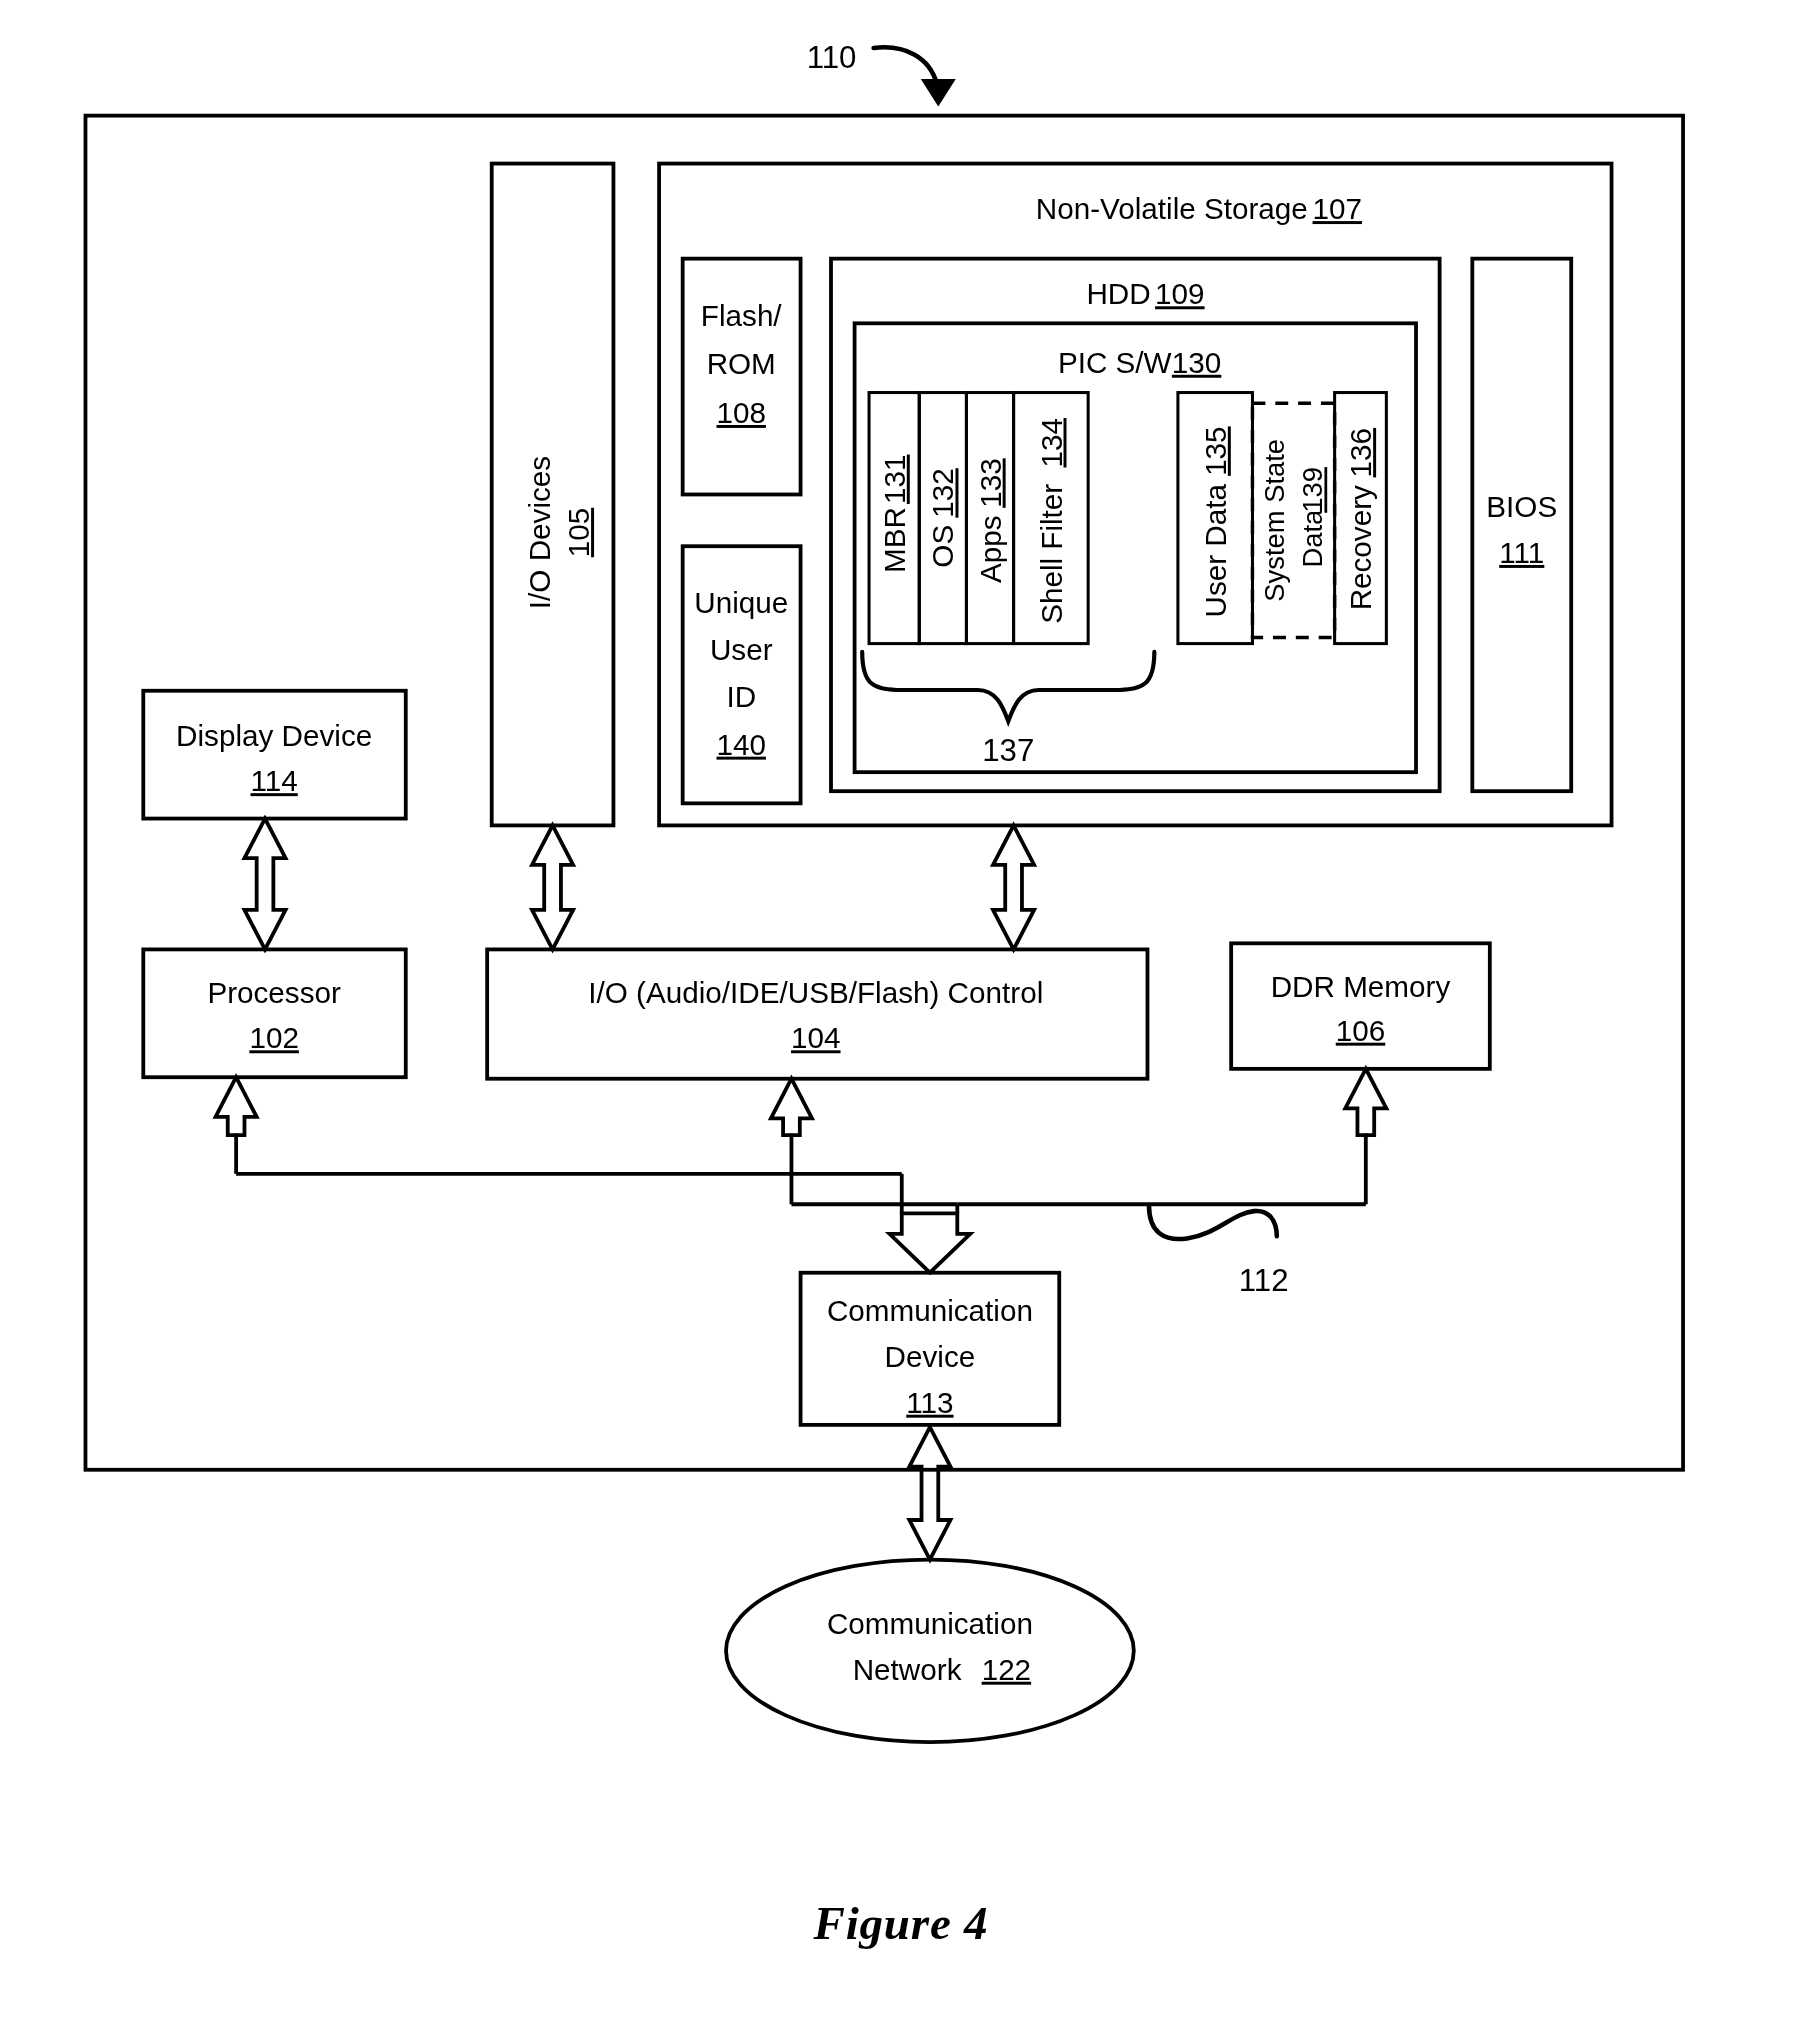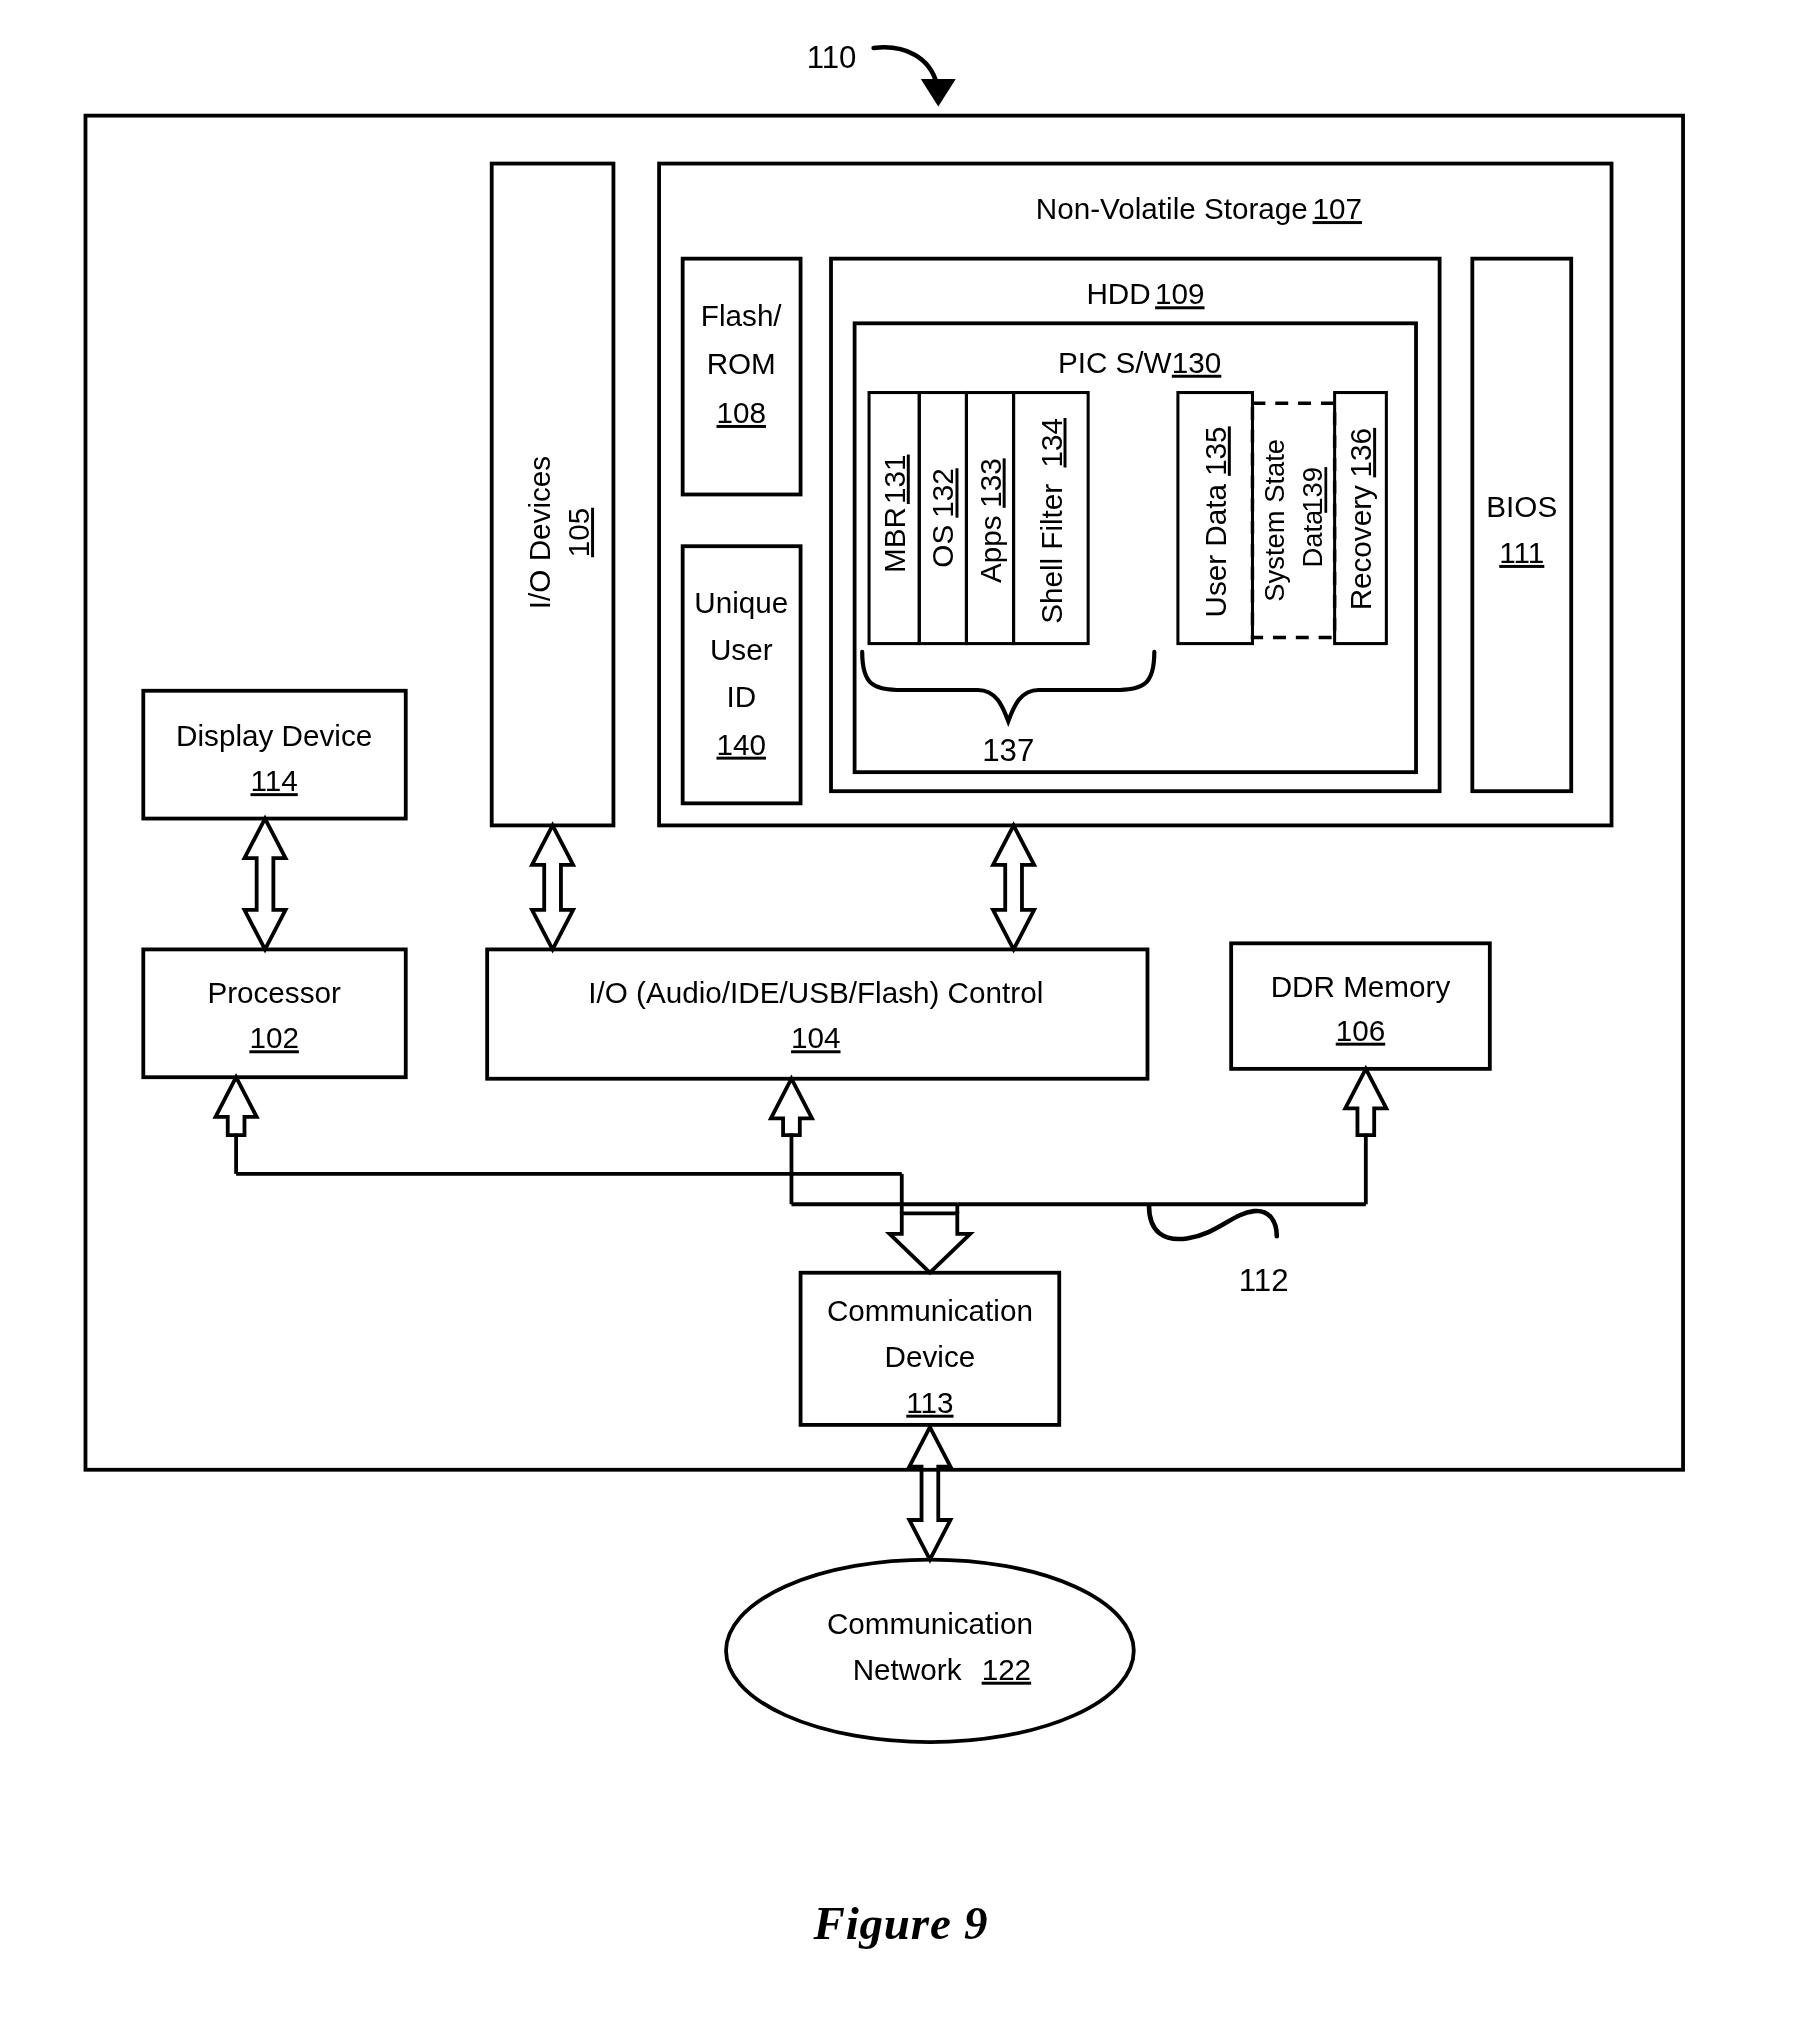--- a/index.html
+++ b/index.html
@@ -214,16 +214,16 @@
       <path class="ln" d="M 1185 1543 L 1185 1595"></path>
       <path class="ln" d="M 1258 1583 L 1258 1595"></path>
       <path class="arrw" d="M 1185 1595 L 1185 1622 L 1169 1622 L 1222 1673 L 1275 1622 L 1258 1622 L 1258 1595 Z"></path>
 
       <path class="lead" d="M 1510 1585 C 1510 1620 1530 1632 1560 1628 C 1600 1622 1620 1595 1648 1592 C 1668 1590 1678 1605 1678 1625"></path>
       <text class="ref" x="1628" y="1697">112</text>
     </g>
 
   </svg>
 
-  <div class="cap">Figure 9</div>
+  <div class="cap">Figure 4</div>
 
 </div>
 
 
 </body></html>

